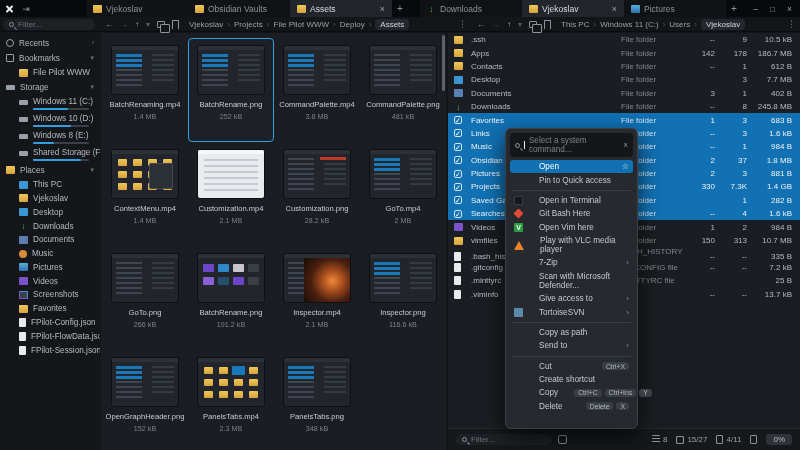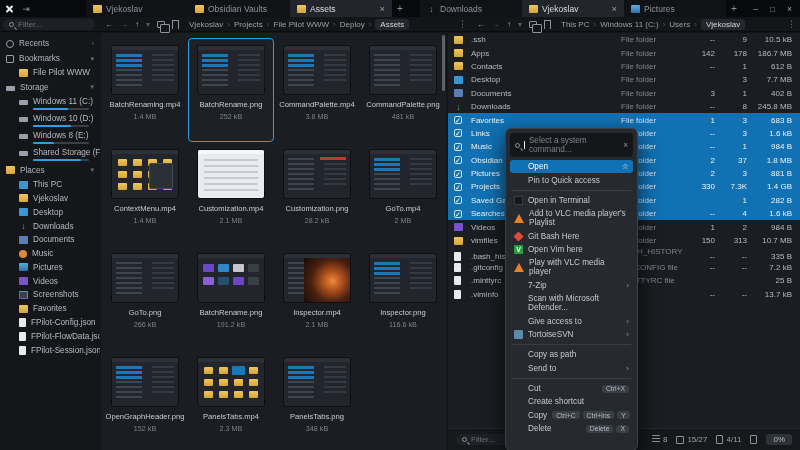--- a/index.html
+++ b/index.html
@@ -34,21 +34,21 @@
   .ticon{width:8px;height:7px;border:1px solid #8d939a;border-radius:1px;position:relative}
   .ticon.dup::after{content:"";position:absolute;left:2px;top:2px;width:8px;height:7px;border:1px solid #8d939a;border-radius:1px;background:#131519}
   .bkm{width:7px;height:9px;border:1px solid #8d939a;border-bottom:none;position:relative}
   .crumbs{display:flex;align-items:center;gap:4px;margin-left:10px;color:#9aa0a6;white-space:nowrap}
   .crumbs .sep{color:#53585e}
   .crumbs .last{background:#24282e;border-radius:3px;padding:0 5px;color:#d2d6db;line-height:11px}
   .vdots{color:#7d838a;font-size:9px;margin-left:8px}
 
   
   #sidebar{position:absolute;left:0;top:33px;width:100px;bottom:0;background:#14161a;font-size:8.2px;padding-top:3px;overflow:hidden}
-  .sec{display:flex;align-items:center;gap:5px;padding:3px 6px;color:#b2b7bd}
+  .sec{display:flex;align-items:flex-start;gap:5px;padding:3px 6px;color:#b2b7bd}
   .sec .chev{margin-left:auto;color:#6b7077;font-size:7px}
   .sitem{display:flex;align-items:center;gap:5px;padding:2.4px 4px 2.4px 19px;color:#b6bbc1;white-space:nowrap}
   .ic{width:9px;height:8px;border-radius:1px;flex:none;display:inline-block}
   .ic.folder{background:linear-gradient(#eec65a,#d6a53d)}
   .ic.pc,.ic.desktop{background:#3b97d3}
   .ic.image{background:linear-gradient(#56aede,#2f6fa8)}
   .ic.video{background:#7a52cc}
   .ic.document{background:#5a7fb5}
   .ic.music{background:#d98a3a;border-radius:50%;width:8px}
   .ic.app{background:#3c4148;box-shadow:inset 1px -1px 0 #7a52cc,inset -1px 1px 0 #3b97d3}
@@ -108,21 +108,21 @@
   .sb-ic{width:8px;height:8px;border:1px solid #8d939a;border-radius:1px;display:inline-block}
   .sb-ic.layers{border:none;background:repeating-linear-gradient(to bottom,#8d939a 0 1px,transparent 1px 3px);height:9px}
   .sb-ic.page{width:7px;height:9px}
   .pill{background:#2e3339;border-radius:3px;padding:1px 7px;color:#b3b9c0}
 
   
   #ctxmenu{position:absolute;left:505px;top:128px;width:133px;background:#26292e;border:1px solid #3c4046;border-radius:6px;box-shadow:0 8px 22px rgba(0,0,0,.7);padding:4px;z-index:20;font-size:8.2px}
   #ctx-search{display:flex;align-items:center;gap:4px;background:#141619;border-radius:4px;padding:3px 5px;color:#7d838a;margin-bottom:3px}
   #ctx-search .caret{width:1px;height:8px;background:#e8eaee}
   #ctx-search .x{margin-left:auto;color:#8d939a}
-  .mi{display:flex;align-items:center;gap:5px;padding:2.2px 4px;border-radius:3px;color:#c6cad0;min-height:11px}
+  .mi{display:flex;align-items:center;gap:16px;padding:2.2px 4px;border-radius:3px;color:#c6cad0;min-height:11px}
   .mi .mic{width:9px;height:9px;flex:none;border-radius:1px}
   .mi .spacer{width:9px;flex:none}
   .mi.hl{background:#1171b3;color:#fff}
   .mi .star{margin-left:auto;font-size:8px;color:#dfe8f2}
   .mi .sub{margin-left:auto;color:#8d939a;font-size:8px}
   .mi .badges{margin-left:auto;display:flex;gap:3px}
   .badge{background:#3a3f46;border-radius:3px;padding:0.5px 4px;font-size:6.8px;color:#b3b9c0}
   .msep{height:1px;background:#3a3e44;margin:3px 2px}
   .mic.terminal{background:#15171a;box-shadow:inset 0 0 0 1px #3c4046;position:relative}
   .mic.vlc{background:none;width:0;height:0;border-left:5px solid transparent;border-right:5px solid transparent;border-bottom:9px solid #e8832a;border-radius:0}
@@ -715,24 +715,20 @@
         <div class="mi">
           <span class="spacer"></span>
           <span>Pin to Quick access</span>
         </div>
         <div class="msep"></div>
         <div class="mi">
           <span class="mic terminal"></span>
           <span>Open in Terminal</span>
         </div>
         <div class="mi">
-          <span class="mic vlc"></span>
-          <span>Add to VLC media player's Playlist</span>
-        </div>
-        <div class="mi">
           <span class="mic git"></span>
           <span>Git Bash Here</span>
         </div>
         <div class="mi">
           <span class="mic vim">V</span>
           <span>Open Vim here</span>
         </div>
         <div class="mi">
           <span class="mic vlc"></span>
           <span>Play with VLC media player</span>

